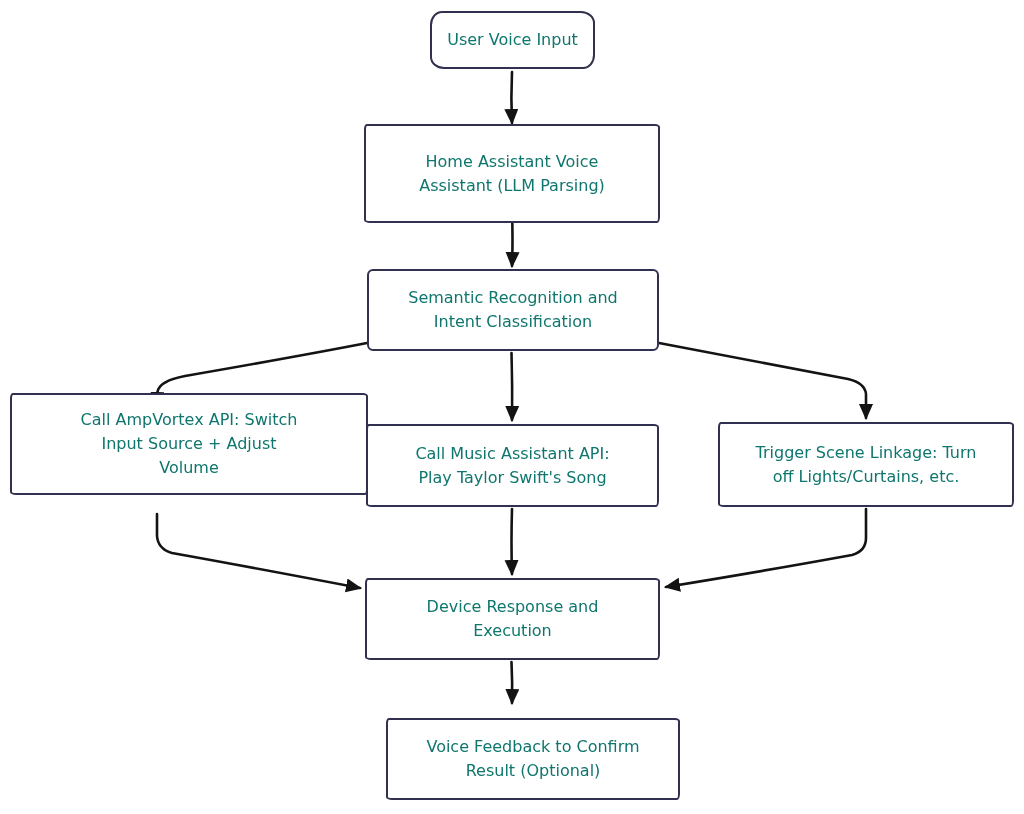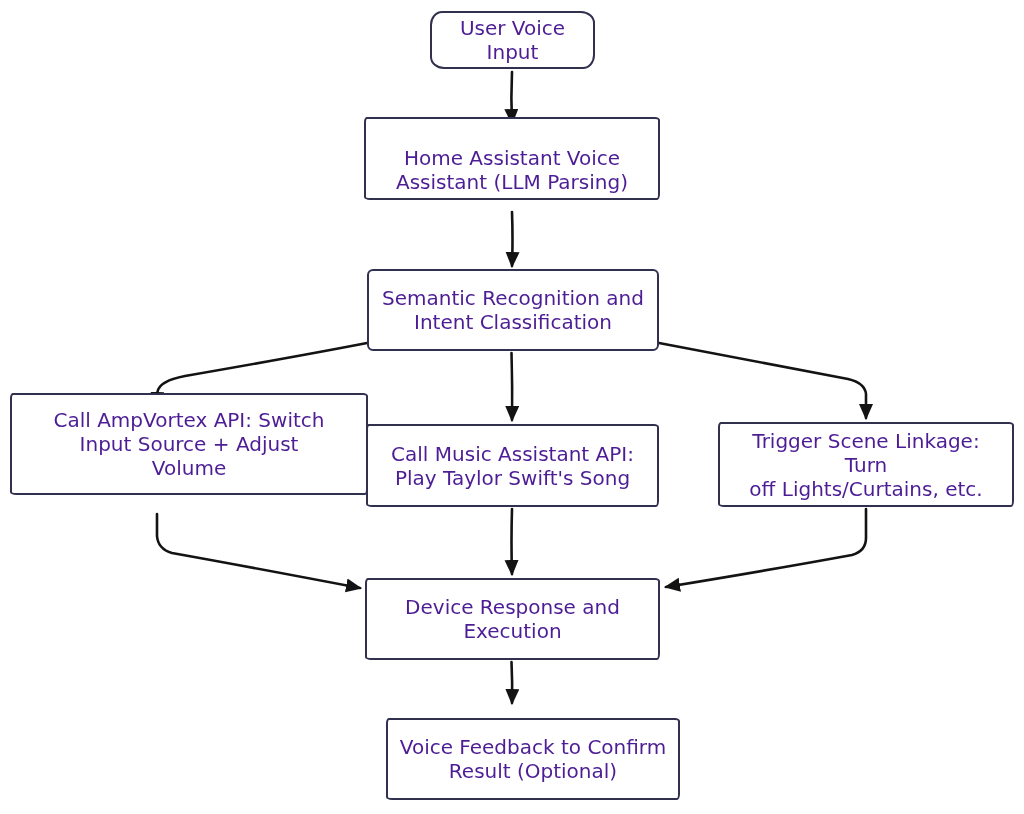--- a/index.html
+++ b/index.html
@@ -23,22 +23,22 @@
   }
   .node {
     position: absolute;
     box-sizing: border-box;
     border: 2px solid #31314f;
     background: #ffffff;
     display: flex;
     align-items: center;
     justify-content: center;
     text-align: center;
-    color: #4c1d95;
-    font-size: 20px;
+    color: #0f766e;
+    font-size: 16px;
     line-height: 24px;
     padding: 4px 10px;
     
     border-radius: 3px 5px 3px 6px / 5px 3px 6px 3px;
   }
   .node.rounded {
     border-radius: 12px 14px 12px 14px / 14px 12px 14px 12px;
   }
   .node .lbl {
     white-space: pre-line;
@@ -71,21 +71,21 @@
     <path class="edge-path" d="M157,514 L157,536 Q158,549 172,553 Q250,567 360,588" marker-end="url(#arrowhead)"></path>
     <path class="edge-path" d="M512,509 Q511,542 512,574" marker-end="url(#arrowhead)"></path>
     <path class="edge-path" d="M866,509 L866,538 Q866,551 852,555 Q770,570 666,587" marker-end="url(#arrowhead)"></path>
     <path class="edge-path" d="M511.5,662 Q512.5,683 512,703" marker-end="url(#arrowhead)"></path>
   </svg>
 
   <div class="node rounded" style="left:430px; top:11px; width:165px; height:58px;">
     <span class="lbl">User Voice Input</span>
   </div>
 
-  <div class="node" style="left:364px; top:117px; width:296px; height:83px;align-items:flex-end;">
+  <div class="node" style="left:364px; top:124px; width:296px; height:99px;">
     <span class="lbl">Home Assistant Voice
 Assistant (LLM Parsing)</span>
   </div>
 
   <div class="node" style="left:367px; top:269px; width:292px; height:82px;border-radius:6px;">
     <span class="lbl">Semantic Recognition and
 Intent Classification</span>
   </div>
 
   <div class="node" style="left:10px; top:393px; width:358px; height:102px;">

